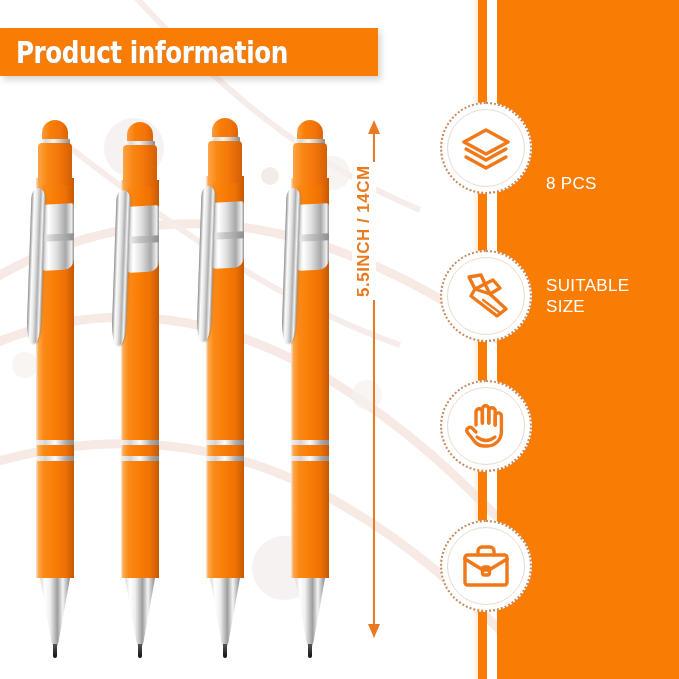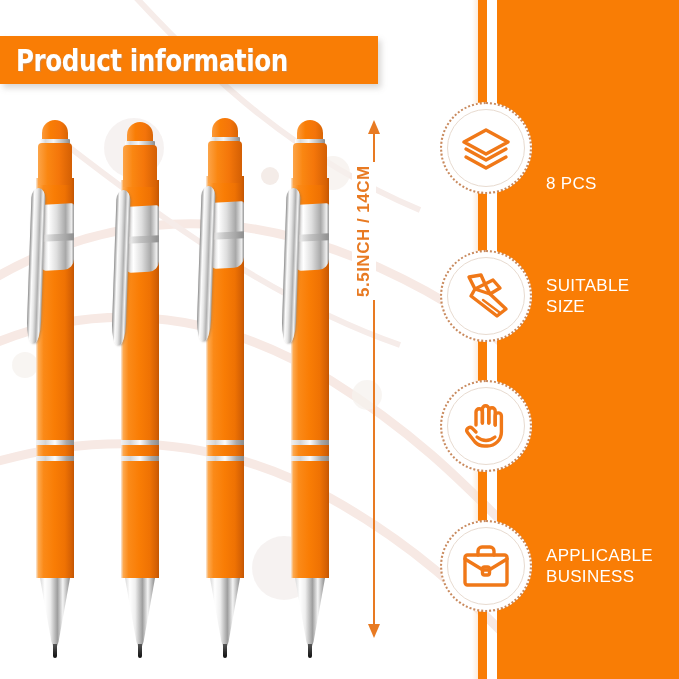--- a/index.html
+++ b/index.html
@@ -39,21 +39,21 @@
   .blob-a { left: 104px; top: 118px; width: 60px; height: 60px; }
   .blob-b { left: 252px; top: 536px; width: 64px; height: 64px; }
   .blob-c { left: 316px; top: 156px; width: 34px; height: 34px; background:#f5f0ec; }
   .blob-d { left: 12px;  top: 352px; width: 26px; height: 26px; background:#f6f1ee; }
   .blob-e { left: 352px; top: 380px; width: 30px; height: 30px; background:#f6f1ee; }
 
   
   .title-banner {
     position: absolute;
     left: 0;
-    top: 36px;
+    top: 28px;
     width: 378px;
     height: 48px;
     background: #f97d05;
     box-shadow: 3px 4px 6px rgba(120,110,105,.28);
     display: flex;
     align-items: center;
   }
   .title-text {
     color: #ffffff;
     font-family: "DejaVu Sans", sans-serif;
@@ -381,18 +381,16 @@
       </div>
       <div class="feature" style="top: 518px;">
         <div class="feature-circle">
           <svg class="feature-icon" viewBox="0 0 54 54">
             <path d="M19 16 V12 a4 4 0 0 1 4 -4 h8 a4 4 0 0 1 4 4 v4" fill="none" stroke="#f07818" stroke-width="3.4" stroke-linejoin="round" stroke-linecap="round"></path>
             <rect x="6" y="16" width="42" height="30" rx="2.5" fill="none" stroke="#f07818" stroke-width="3.4" stroke-linejoin="round" stroke-linecap="round"></rect>
             <path d="M6 20 L24 31 h6 L48 20" fill="none" stroke="#f07818" stroke-width="3.4" stroke-linejoin="round" stroke-linecap="round"></path>
             <rect x="23.5" y="28" width="7" height="8" rx="2" fill="none" stroke="#f07818" stroke-width="3.4" stroke-linejoin="round" stroke-linecap="round"></rect>
           </svg>
         </div>
-        <div class="feature-label">APPLICABLE
-BUSINESS</div>
       </div>
     </div>
 
 </div>
 
 </body></html>

